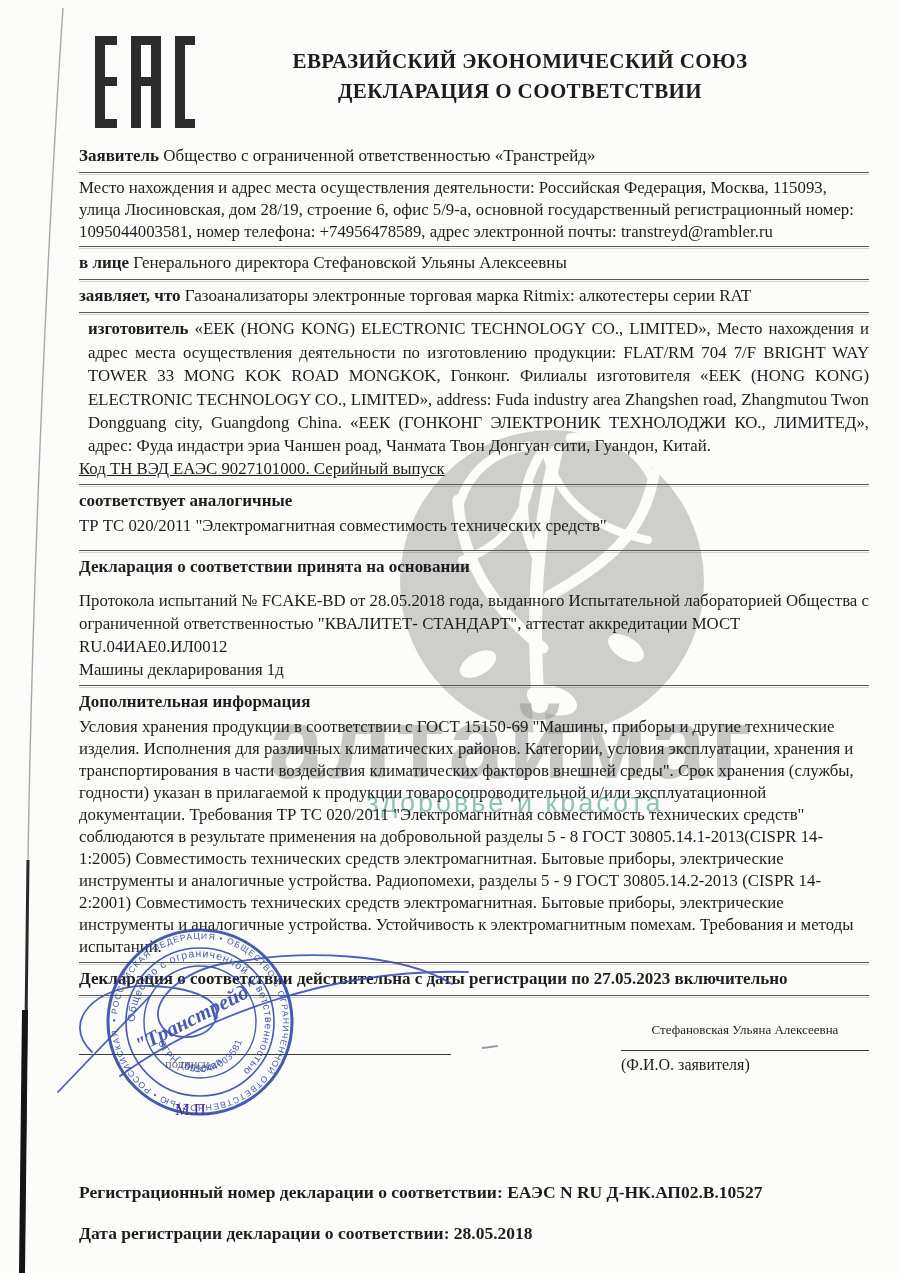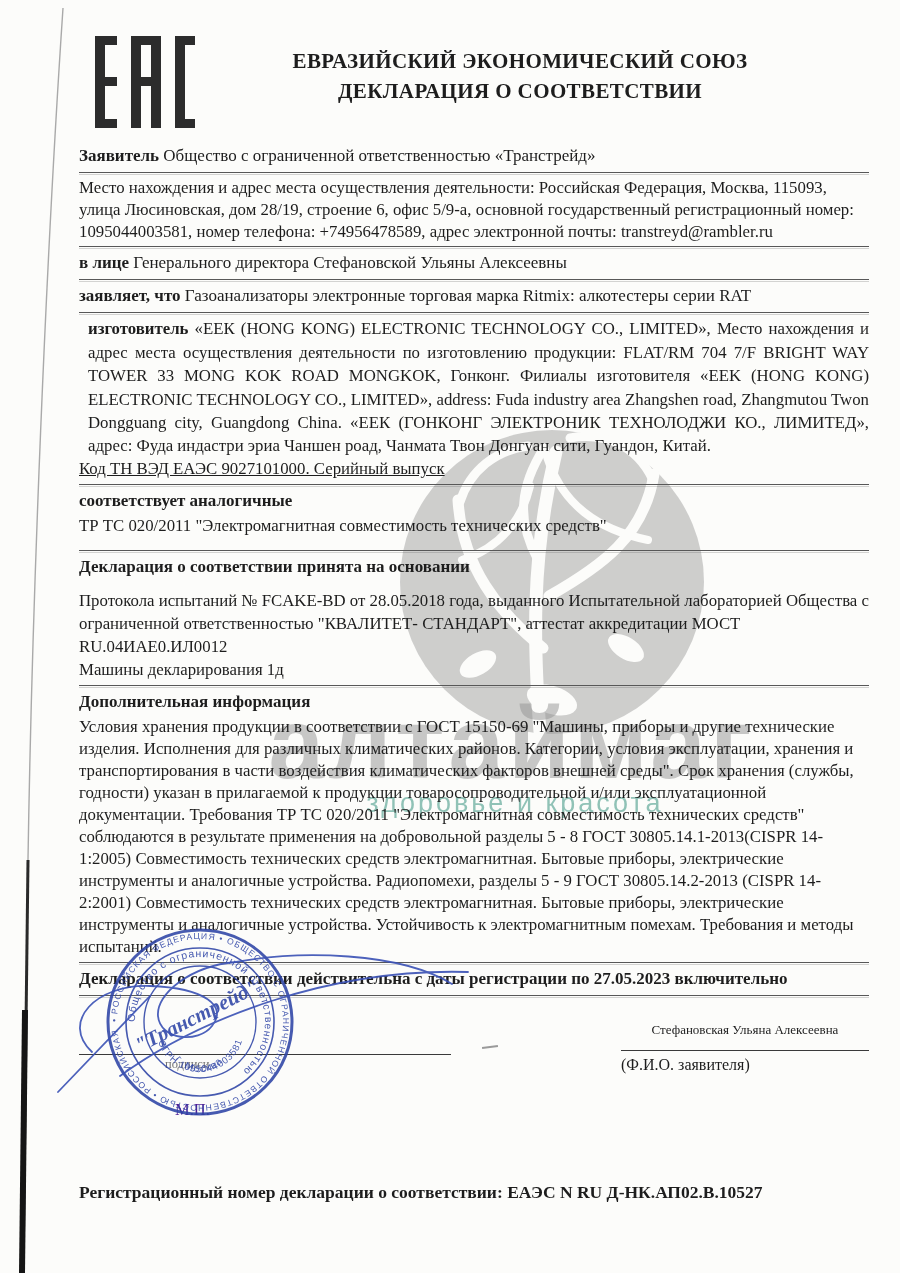--- a/index.html
+++ b/index.html
@@ -149,20 +149,24 @@
     <div id="mp-label">М.П.</div>
     <div class="sig-line" id="sig-line-right"></div>
     <div id="signatory-name">Стефановская Ульяна Алексеевна</div>
     <div id="signatory-caption">(Ф.И.О. заявителя)</div>
   </div>
 
   <p class="reg" id="reg-number" style="margin-bottom:0;">
     <span>Регистрационный номер декларации о соответствии:</span>
     <span>ЕАЭС N RU Д-НК.АП02.В.10527</span>
   </p>
+  <p class="reg" id="reg-date">
+    <span>Дата регистрации декларации о соответствии:</span>
+    <span>28.05.2018</span>
+  </p>
 </div>
 
 <div id="dash-artifact"></div>
 
 <svg id="stamp-layer" width="900" height="1273" viewBox="0 0 900 1273">
   <g opacity="0.88">
     <g transform="translate(200,1022)" fill="none" stroke="#2e44a6">
       <circle r="92" stroke-width="3"></circle>
       <circle r="74" stroke-width="1.6"></circle>
       <circle r="56" stroke-width="1.4"></circle>

